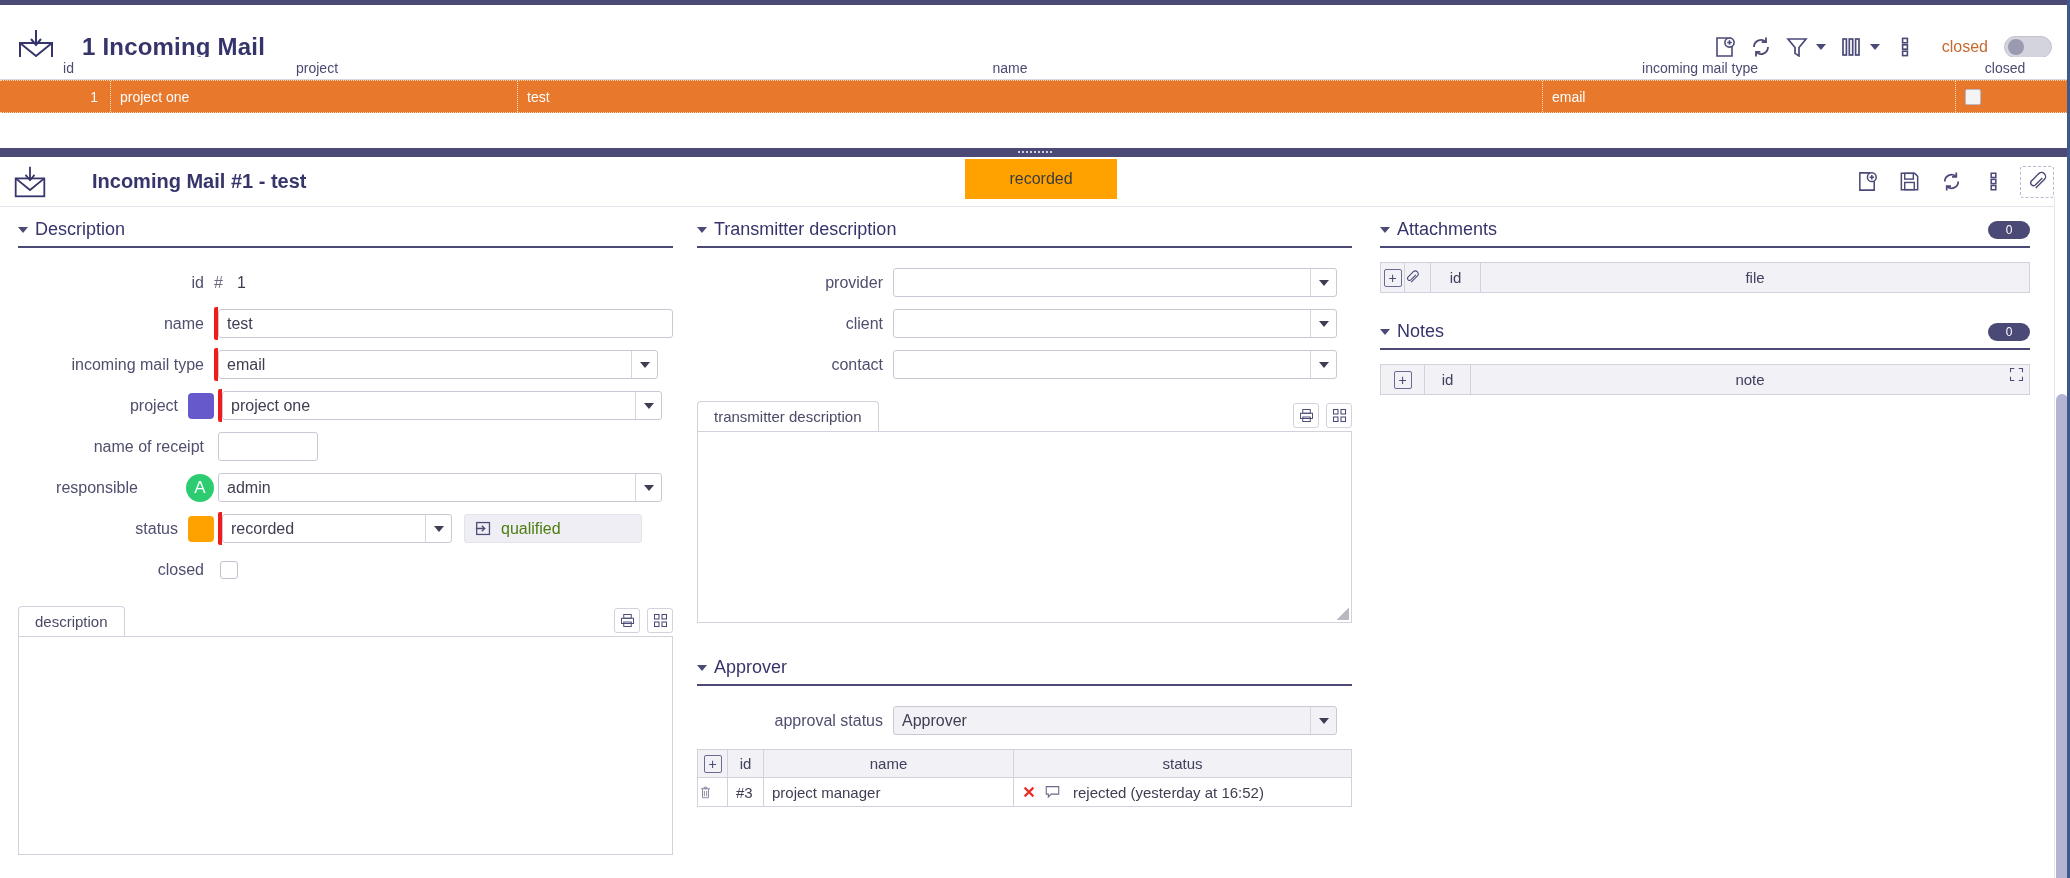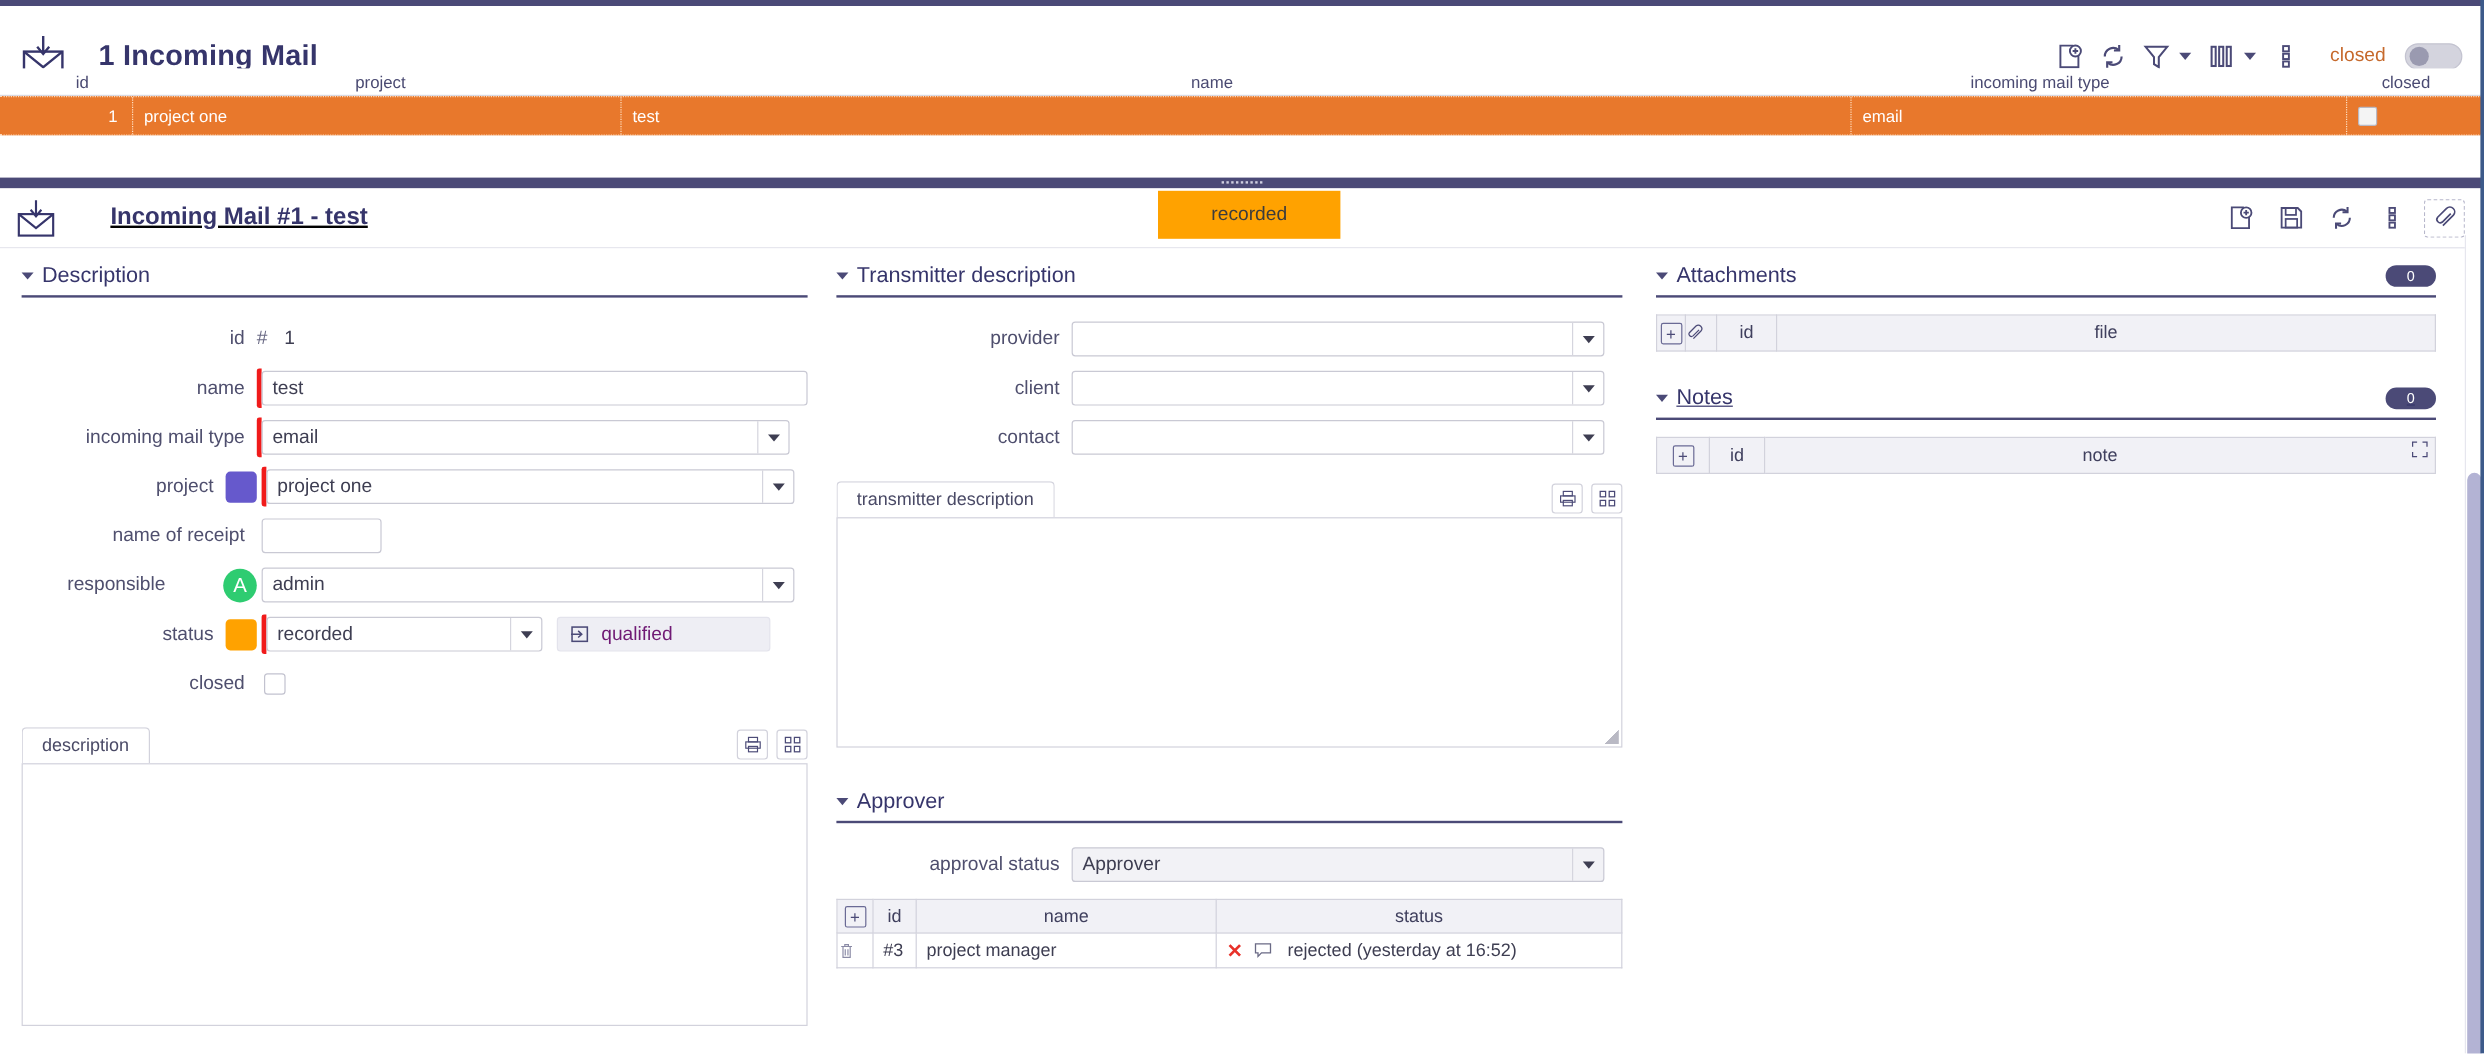--- a/index.html
+++ b/index.html
@@ -107,21 +107,20 @@
   .master-gap {
     position: absolute; top: 113px; left: 0; width: 2070px; height: 35px;
     background: #fff;
   }
 
   
   .detail-header {
     position: absolute; top: 157px; left: 0; width: 2070px; height: 50px;
     background: #fff; display: flex; align-items: center;
     border-bottom: 1px solid #e2e2ea;
-    text-decoration: underline;
   }
   .detail-header .env-icon { width: 40px; height: 34px; margin-left: 10px; }
   .detail-title {
     margin-left: 42px; font-size: 20px; font-weight: bold; color: #36356b;
     white-space: nowrap;
   }
   .status-chip {
     position: absolute; left: 965px; top: 2px;
     width: 152px; height: 40px;
     background: #ffa200; color: #3c3c3c;
@@ -202,21 +201,21 @@
   .id-hash { font-size: 16px; color: #6a6a85; margin-right: 14px; }
   .id-val  { font-size: 16px; color: #3e3e52; }
   .chk {
     width: 18px; height: 18px; border: 1px solid #c2c2cf; border-radius: 3px; background:#fff;
     cursor: pointer;
   }
   .qual-btn {
     margin-left: 12px; height: 29px; flex: 1;
     background: #eeeef4; border: 1px solid #e3e3ec; border-radius: 3px;
     display: flex; align-items: center; gap: 9px; padding: 0 10px;
-    font-size: 16px; color: #701a75; cursor: pointer;
+    font-size: 16px; color: #4d7c0f; cursor: pointer;
   }
 
   
   .tabstrip { display: flex; align-items: flex-end; margin-top: 16px; position: relative; }
   .tab {
     border: 1px solid #d2d2dc; border-bottom: none; border-radius: 4px 4px 0 0;
     padding: 6px 16px; font-size: 15px; color: #4a4a66; background: #fff; cursor: pointer;
   }
   .tabtools { margin-left: auto; display: flex; gap: 7px; padding-bottom: 3px; }
   .tt-btn {
@@ -650,21 +649,21 @@
                 <path d="M14.5 6.5 L7.8 13.2a2.7 2.7 0 0 1-3.8-3.8l7.1-7.1a3.9 3.9 0 0 1 5.5 5.5L8.2 16.2" fill="none" stroke="#4b4a77" stroke-width="1.4"></path>
               </svg>
             </span>
           </th>
           <th style="width:50px;">id</th>
           <th>file</th>
         </tr>
       </thead>
     </table>
 
-    <div class="section-title" style="margin-top:16px;text-decoration:underline;">
+    <div class="section-title" style="margin-top:16px;">
       <span class="tri"></span>
       <span>Notes</span>
       <span class="count-badge">0</span>
     </div>
 
     <table class="strip-tbl">
       <thead>
         <tr>
           <th style="width:44px;padding:0;">
             <span class="mini-btn">+</span>

